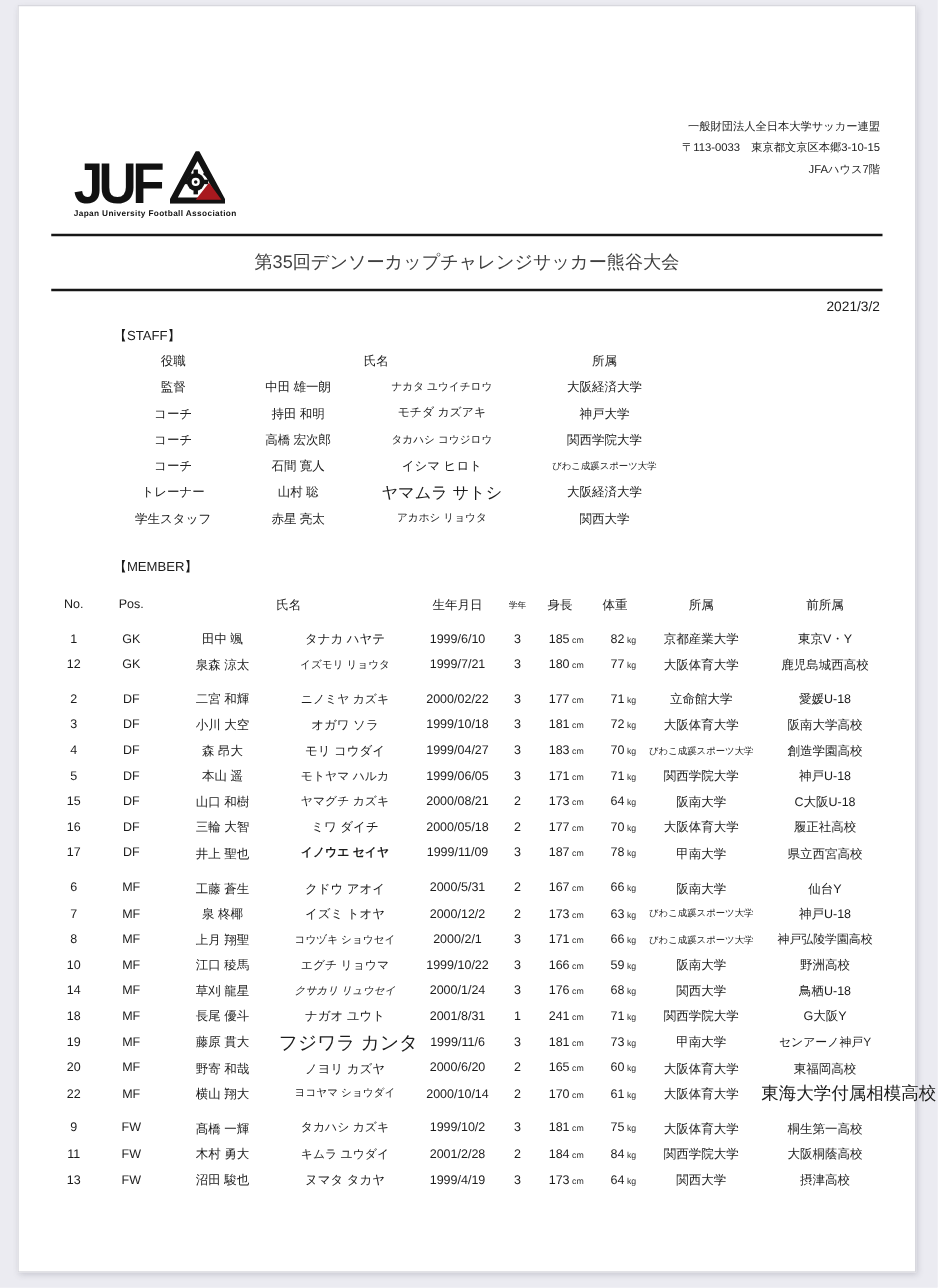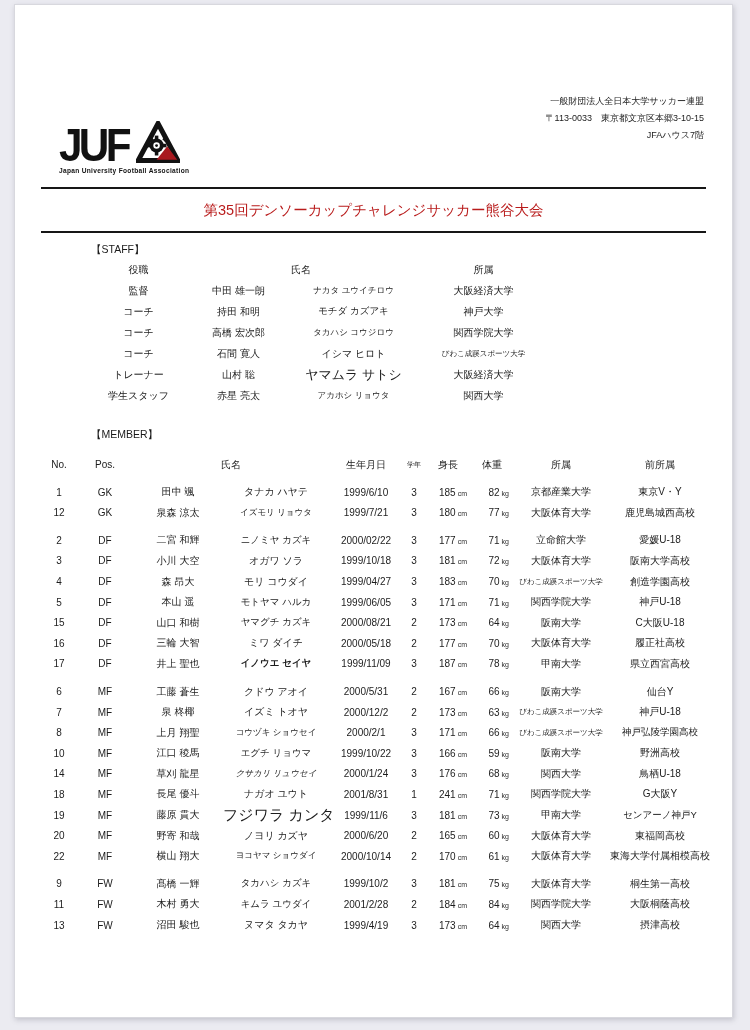--- a/index.html
+++ b/index.html
@@ -15,21 +15,21 @@
   
   .letterhead { position:relative; height:182px; }
   .org { position:absolute; top:88px; right:2px; text-align:right; font-size:9px; line-height:1.9; color:#222; }
   .logo { position:absolute; left:18px; top:116px; }
   .logo-row { display:flex; align-items:flex-end; }
   .logo-juf { font-weight:bold; font-size:46px; line-height:.82; letter-spacing:-4px; color:#111; transform:scaleX(.92); transform-origin:left bottom; }
   .logo-a { margin-left:2px; margin-bottom:-2px; }
   .logo-sub { font-size:6.6px; font-weight:bold; letter-spacing:.3px; color:#111; margin-top:2px; white-space:nowrap; }
 
   .rule { border-top:2px solid #161616; }
-  .titleblock { text-align:center; font-size:14.5px; line-height:1.95; padding-top:7px; color:#b91c1c; }
+  .titleblock { text-align:center; font-size:14.5px; line-height:1.95; padding-top:7px; color:#404040; }
   .rule2 { margin-top:7px; }
   .dateline { text-align:right; font-size:11px; margin:7px 2px 0 0; color:#1a1a1a; }
 
   .section-label { font-size:10.5px; margin:10px 0 2px 50px; color:#1a1a1a; }
 
   
   .staff { margin-left:50px; font-size:10px; }
   .staff-grid-row { display:grid; grid-template-columns:95px 105px 125px 135px; align-items:center; height:21px; }
   .staff-cell { text-align:center; white-space:nowrap; }
   .staff-h-name { grid-column:2/4; text-align:center; }
@@ -83,20 +83,21 @@
       </div>
 
       <div class="rule"></div>
 
       <div class="titleblock">
         <div>第35回デンソーカップチャレンジサッカー熊谷大会</div>
       </div>
 
       <div class="rule rule2"></div>
 
+      <div class="dateline">2021/3/2</div>
 
       <div class="section-label">【STAFF】</div>
 
       <div class="staff">
         <div class="staff-grid-row">
           <div class="staff-cell">役職</div>
           <div class="staff-cell staff-h-name">氏名</div>
           <div class="staff-cell">所属</div>
         </div>
         <div id="staff-rows">
@@ -494,21 +495,21 @@
     <div class="m-cell">2</div>
     <div class="m-cell m-measure">
       <span>170</span>
                   <span class="unit">cm</span>
     </div>
     <div class="m-cell m-measure">
       <span>61</span>
                   <span class="unit">kg</span>
     </div>
     <div class="m-cell fit">大阪体育大学</div>
-    <div class="m-cell fit" style="font-size: 10px;">東海大学付属相模高校</div>
+    <div class="m-cell fit" style="font-size: 14px;">東海大学付属相模高校</div>
   </div>
 </div>
             <div class="group">
   <div class="m-row">
     <div class="m-cell">9</div>
     <div class="m-cell">FW</div>
     <div class="m-cell fit">髙橋 一輝</div>
     <div class="m-cell fit" style="font-size: 9.5px;">タカハシ カズキ</div>
     <div class="m-cell">1999/10/2</div>
     <div class="m-cell">3</div>

